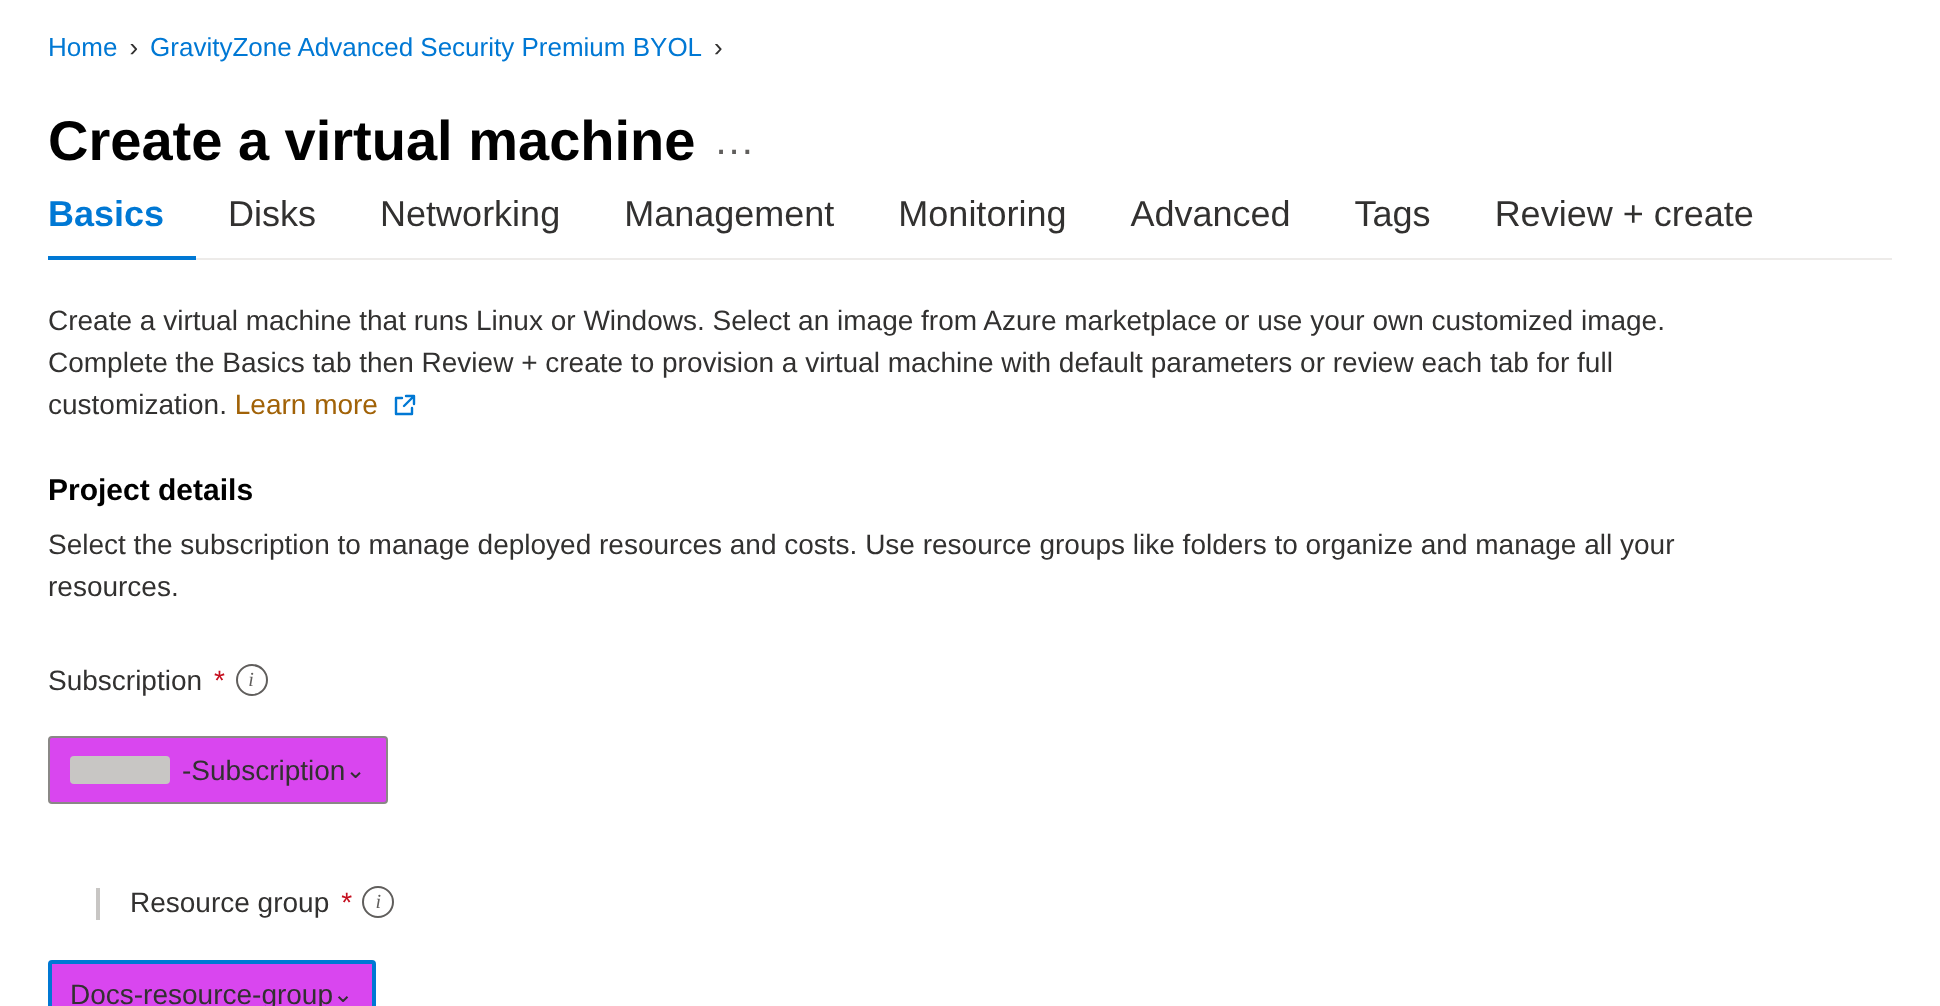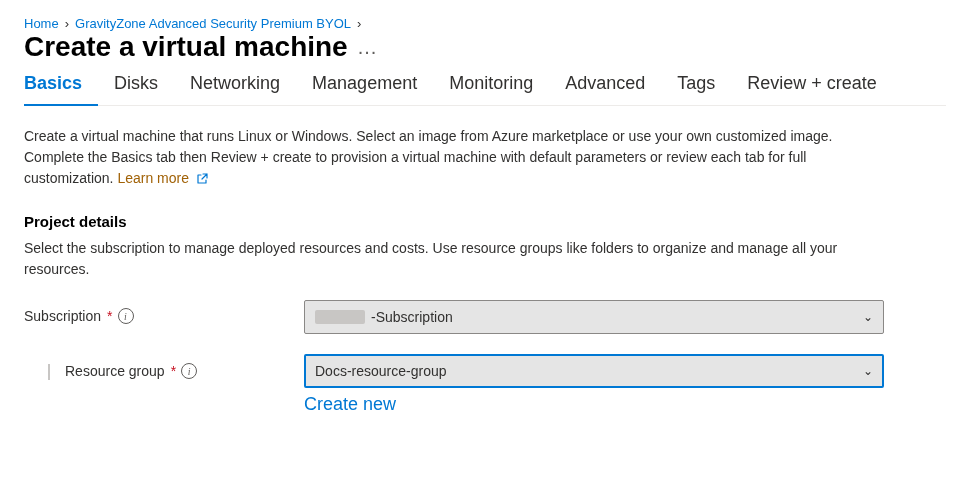--- a/index.html
+++ b/index.html
@@ -13,21 +13,21 @@
       max-width: 970px;
       margin: 0 auto;
       padding: 16px 24px;
     }
     .breadcrumb {
       display: flex;
       align-items: center;
       gap: 6px;
       font-size: 13px;
       color: #0078d4;
-      margin-bottom: 0;
+      margin-bottom: 24px;
     }
     .breadcrumb span {
       color: #323130;
       font-size: 13px;
     }
     .breadcrumb a {
       color: #0078d4;
       text-decoration: none;
       cursor: pointer;
     }
@@ -104,22 +104,23 @@
     .section-description {
       font-size: 14px;
       color: #323130;
       line-height: 1.5;
       max-width: 820px;
       margin-bottom: 20px;
     }
     .form-row {
       display: flex;
       align-items: flex-start;
-      margin-bottom: 20px;
+      margin-bottom: 32px;
       gap: 20px;
+      flex-direction: column;
     }
     .form-label-col {
       width: 260px;
       min-width: 200px;
       display: flex;
       align-items: center;
       gap: 5px;
       padding-top: 8px;
       font-size: 14px;
       color: #323130;
@@ -150,21 +151,21 @@
       max-width: 580px;
     }
     .dropdown {
       display: flex;
       align-items: center;
       justify-content: space-between;
       border: 1px solid #8a8886;
       border-radius: 2px;
       padding: 6px 10px;
       cursor: pointer;
-      background: #e5e5e5;
+      background: #d946ef;
       font-size: 14px;
       color: #323130;
       width: 100%;
       min-height: 34px;
     }
     .dropdown.focused {
       border: 2px solid #0078d4;
       padding: 5px 9px;
     }
     .dropdown-value {

